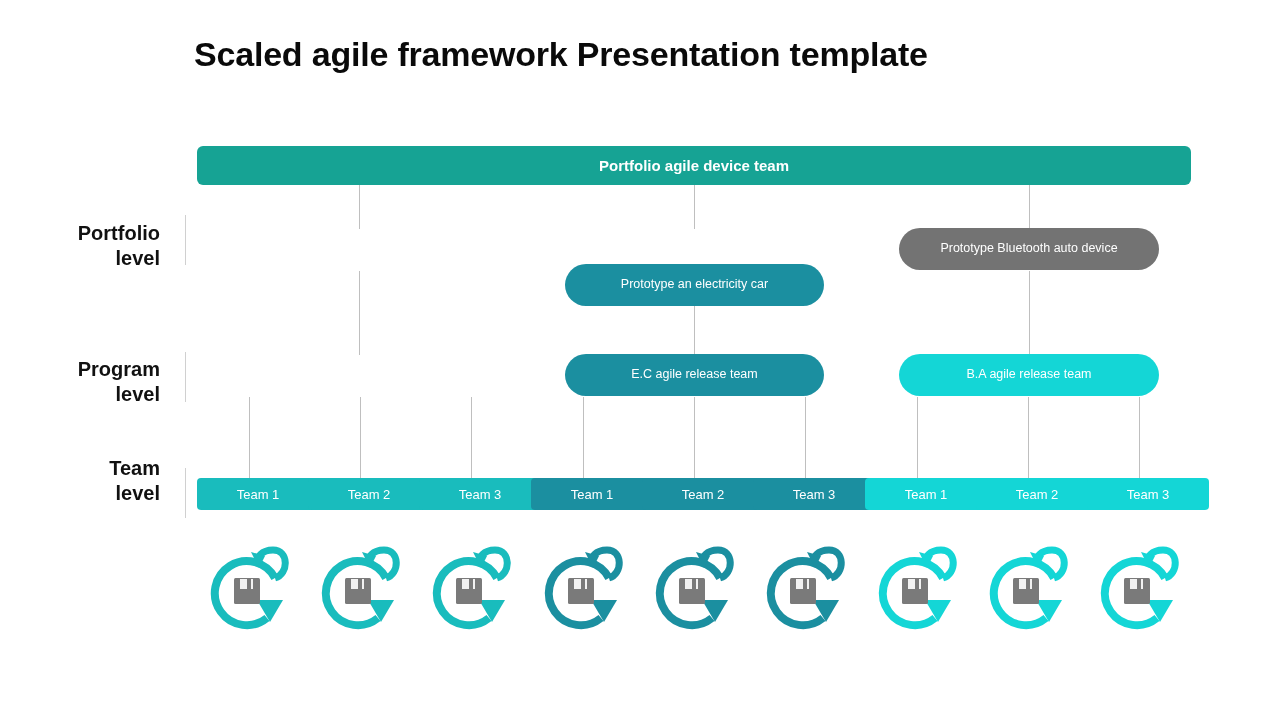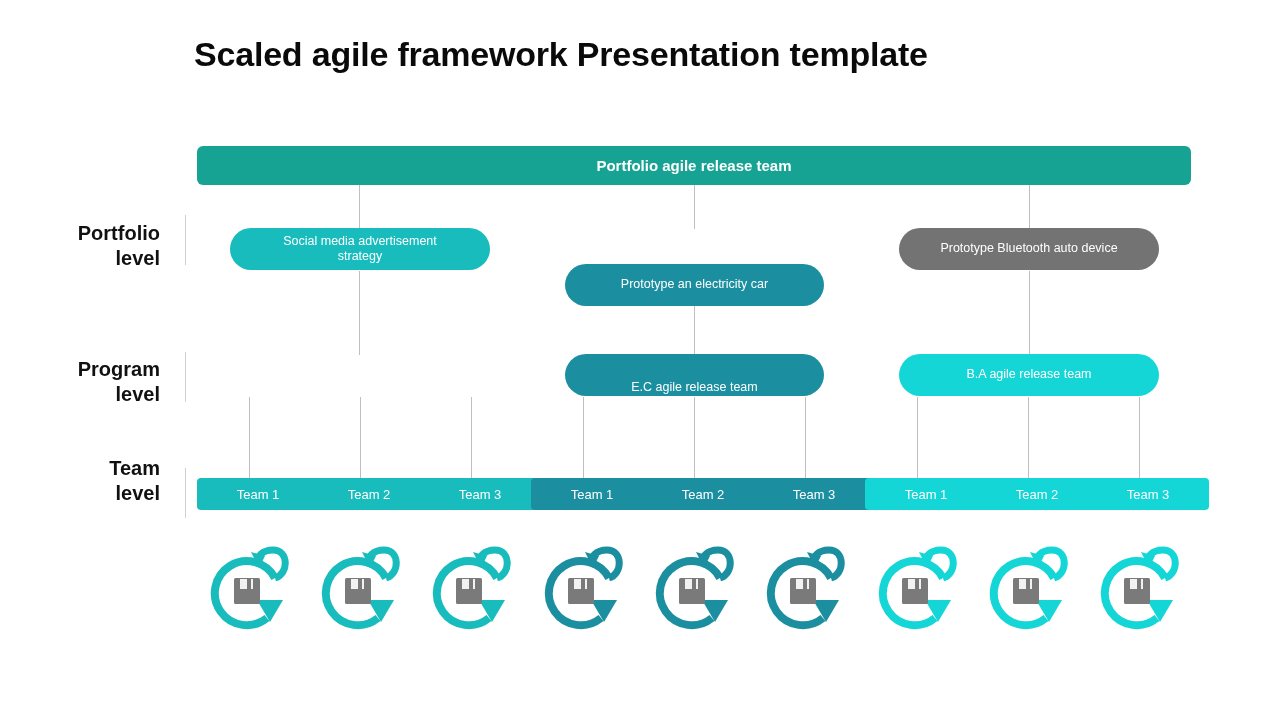--- a/index.html
+++ b/index.html
@@ -123,21 +123,21 @@
   .sprint-icon svg { display: block; }
 </style>
 </head>
 <body>
 
 <div id="slide">
 
   <div id="title">Scaled agile framework Presentation template</div>
 
   <div id="banner">
-    <span>Portfolio agile release team</span>
+    <span>Portfolio agile device team</span>
   </div>
 
   <div class="level-label" id="label-portfolio">
     <div>Portfolio</div>
     <div>level</div>
   </div>
   <div class="level-label" id="label-program">
     <div>Program</div>
     <div>level</div>
   </div>
@@ -163,37 +163,31 @@
   <div class="vline" style="left:471px; top:397px; height:81px;"></div>
 
   <div class="vline" style="left:583px; top:397px; height:81px;"></div>
   <div class="vline" style="left:694px; top:397px; height:81px;"></div>
   <div class="vline" style="left:805px; top:397px; height:81px;"></div>
 
   <div class="vline" style="left:917px; top:397px; height:81px;"></div>
   <div class="vline" style="left:1028px; top:397px; height:81px;"></div>
   <div class="vline" style="left:1139px; top:397px; height:81px;"></div>
 
-  <div class="pill two-line" style="left:230px; top:228px; width:260px; background:#19bcbd;">
-    <div>
-      <div>Social media  advertisement</div>
-      <div>strategy</div>
-    </div>
-  </div>
 
   <div class="pill" style="left:565px; top:228px; width:259px; background:#1b8fa0;margin-top:36px;">
     <span>Prototype an electricity car</span>
   </div>
 
   <div class="pill" style="left:899px; top:228px; width:260px; background:#737373;">
     <span>Prototype Bluetooth auto device</span>
   </div>
 
 
-  <div class="pill" style="left:565px; top:354px; width:259px; background:#1b8fa0;align-items:flex-end;">
+  <div class="pill" style="left:565px; top:354px; width:259px; background:#1b8fa0;">
     <span>E.C agile release team</span>
   </div>
 
   <div class="pill" style="left:899px; top:354px; width:260px; background:#14d6d6;">
     <span>B.A agile release team</span>
   </div>
 
   <div class="team-box" style="left:197px; top:478px; background:#19bcbd;">
     <span>Team 1</span>
   </div>

